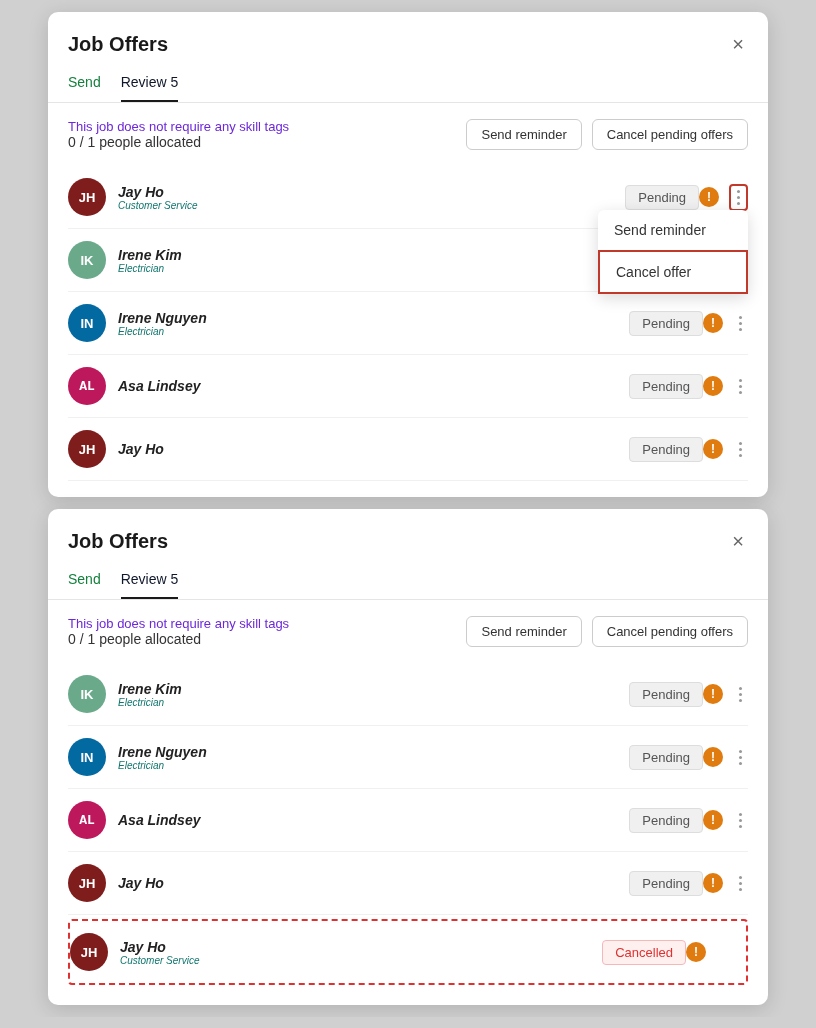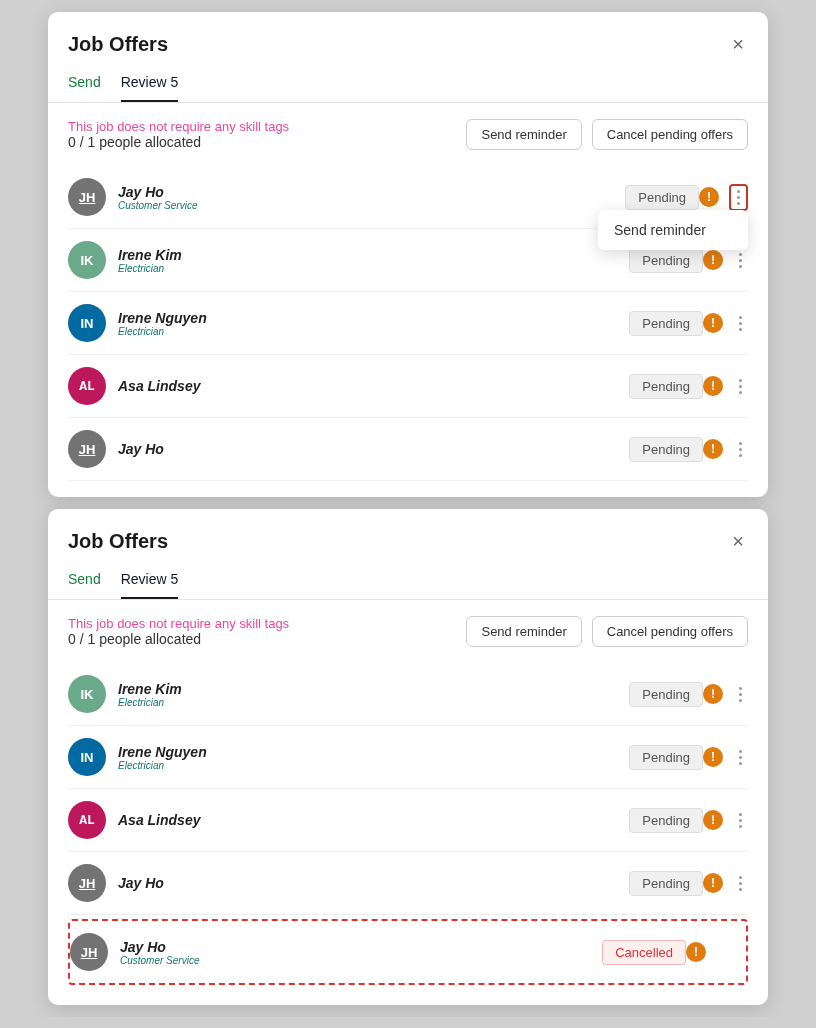--- a/index.html
+++ b/index.html
@@ -72,21 +72,21 @@
 
     .info-bar {
       display: flex;
       align-items: center;
       justify-content: space-between;
       margin-bottom: 16px;
     }
 
     .info-text {
       font-size: 13px;
-      color: #ec4899;
+      color: #6d28d9;
     }
 
     .info-subtext {
       font-size: 14px;
       color: #333;
       font-weight: 500;
     }
 
     .action-buttons {
       display: flex;
@@ -124,21 +124,21 @@
       display: flex;
       align-items: center;
       justify-content: center;
       font-size: 13px;
       font-weight: 600;
       color: #fff;
       margin-right: 12px;
       flex-shrink: 0;
     }
 
-    .avatar.jh { background: #737373; text-decoration: underline; }
+    .avatar.jh { background: #7f1d1d; }
     .avatar.ik { background: #6aaa8a; }
     .avatar.in { background: #0369a1; }
     .avatar.al { background: #be185d; font-family: Liberation Mono, monospace; }
 
     .person-info { flex: 1; font-style: italic; }
     .person-name { font-size: 14px; font-weight: 600; color: #222; }
     .person-role { font-size: 10px; color: #0f766e; }
 
     .status-badge {
       background: #f0f0f0;
@@ -254,20 +254,21 @@
         <div class="status-badge">Pending</div>
         <div class="warning-icon">!</div>
         <button class="more-btn more-btn-highlighted">
           <div class="dot"></div>
             <div class="dot"></div>
             <div class="dot"></div>
         </button>
 
         <div class="dropdown-menu">
           <div class="dropdown-item">Send reminder</div>
+          <div class="dropdown-item highlighted">Cancel offer</div>
         </div>
       </div>
 
       <div class="person-row">
         <div class="avatar ik">IK</div>
         <div class="person-info">
           <div class="person-name">Irene Kim</div>
           <div class="person-role">Electrician</div>
         </div>
         <div class="status-badge">Pending</div>

